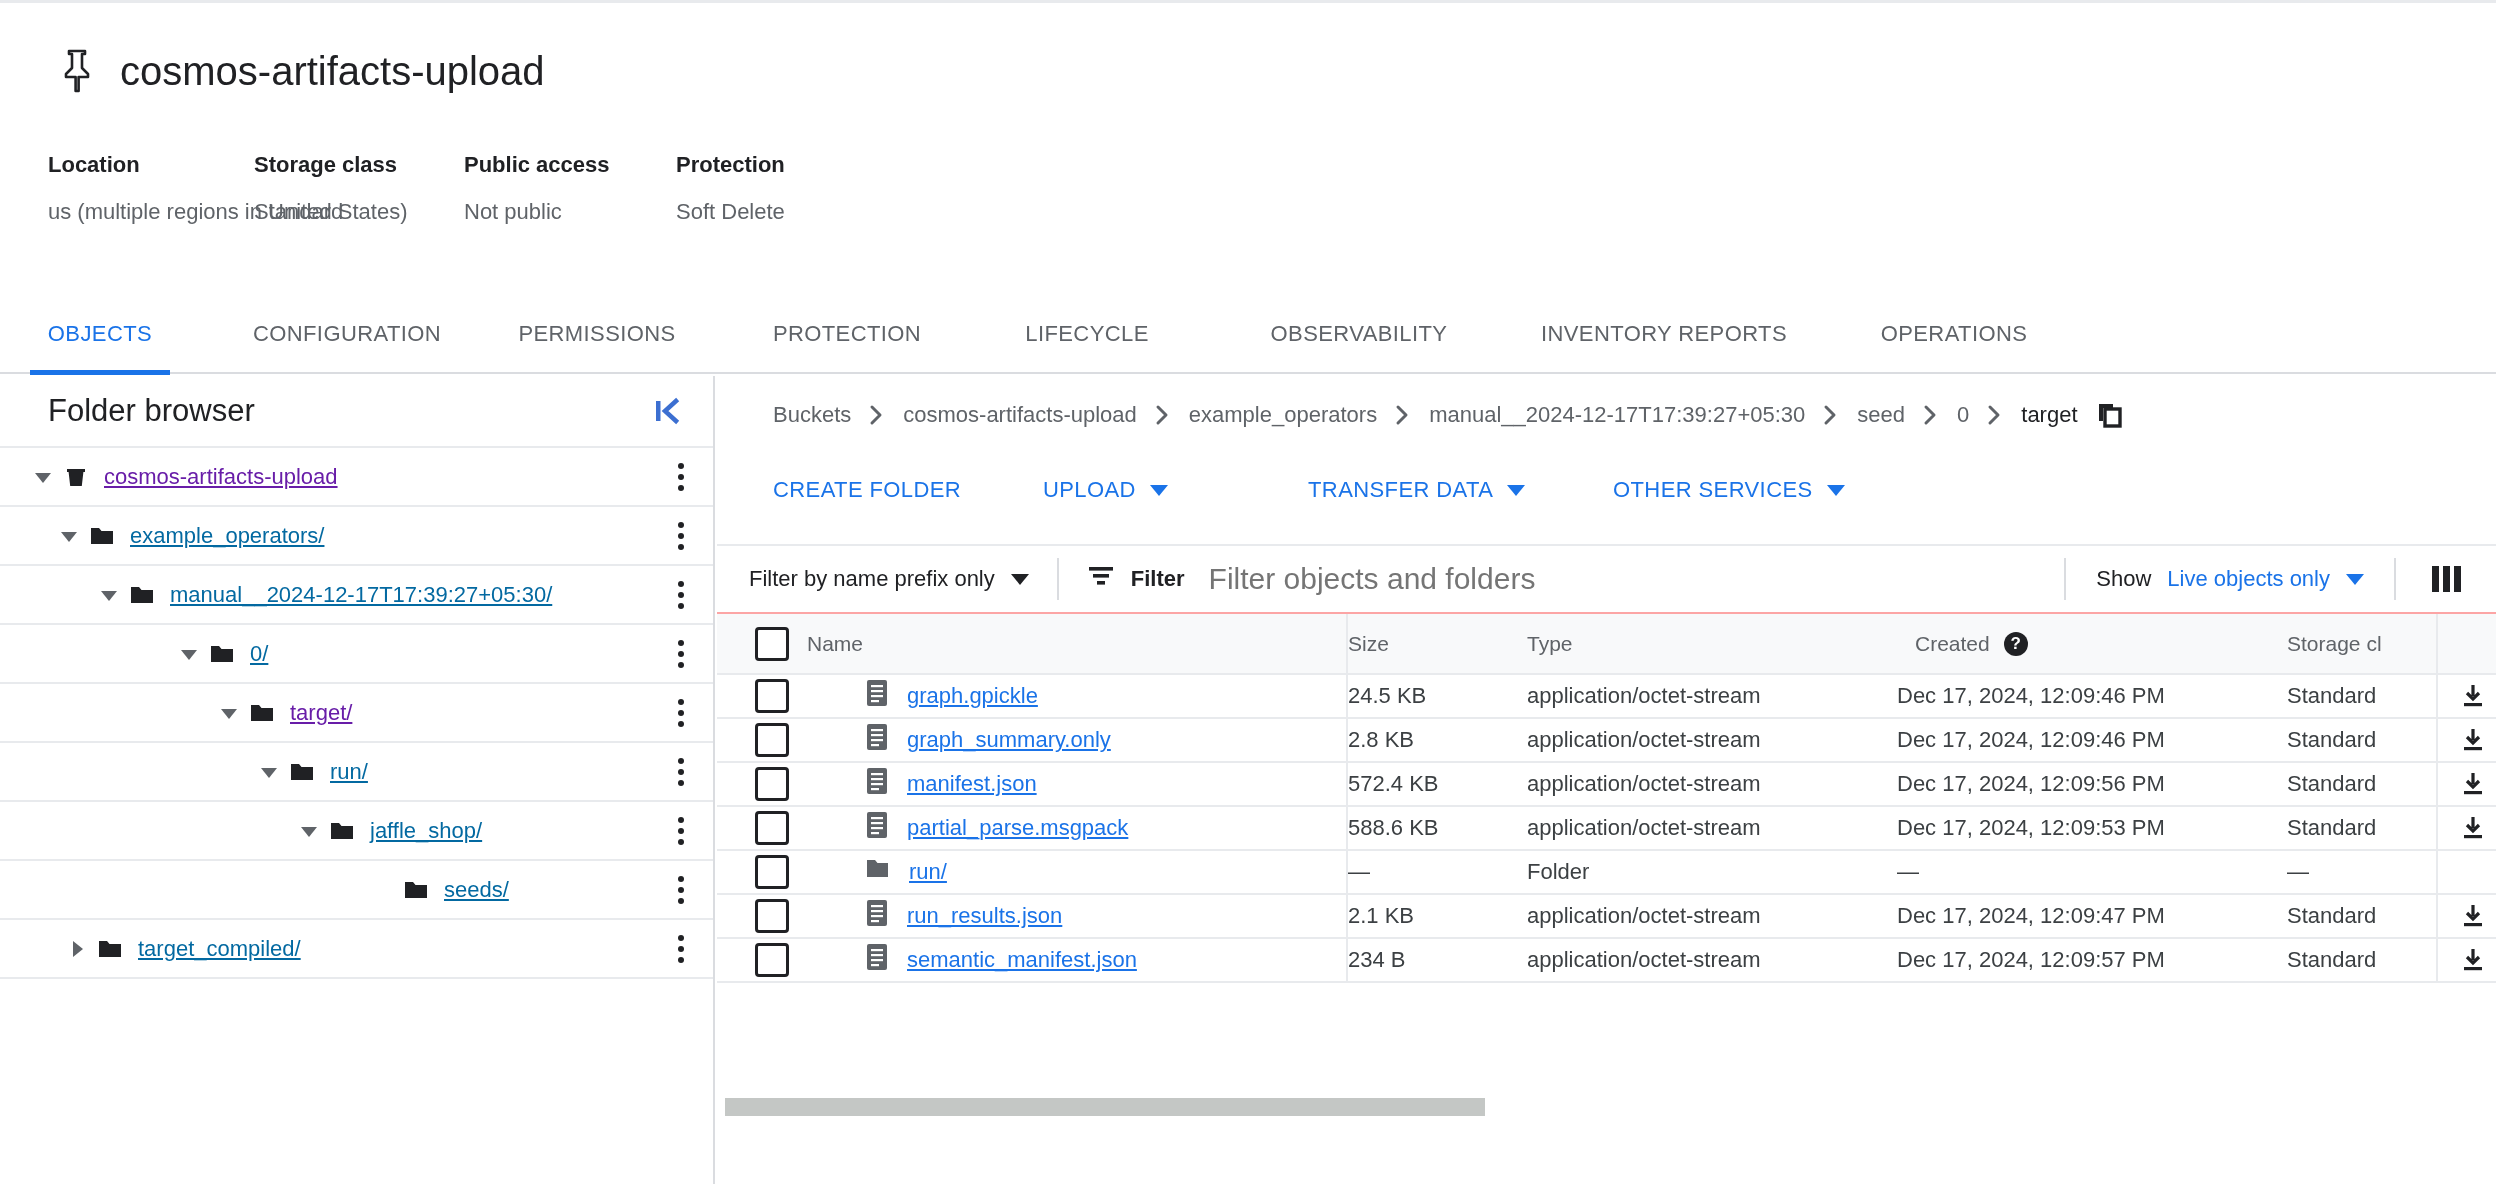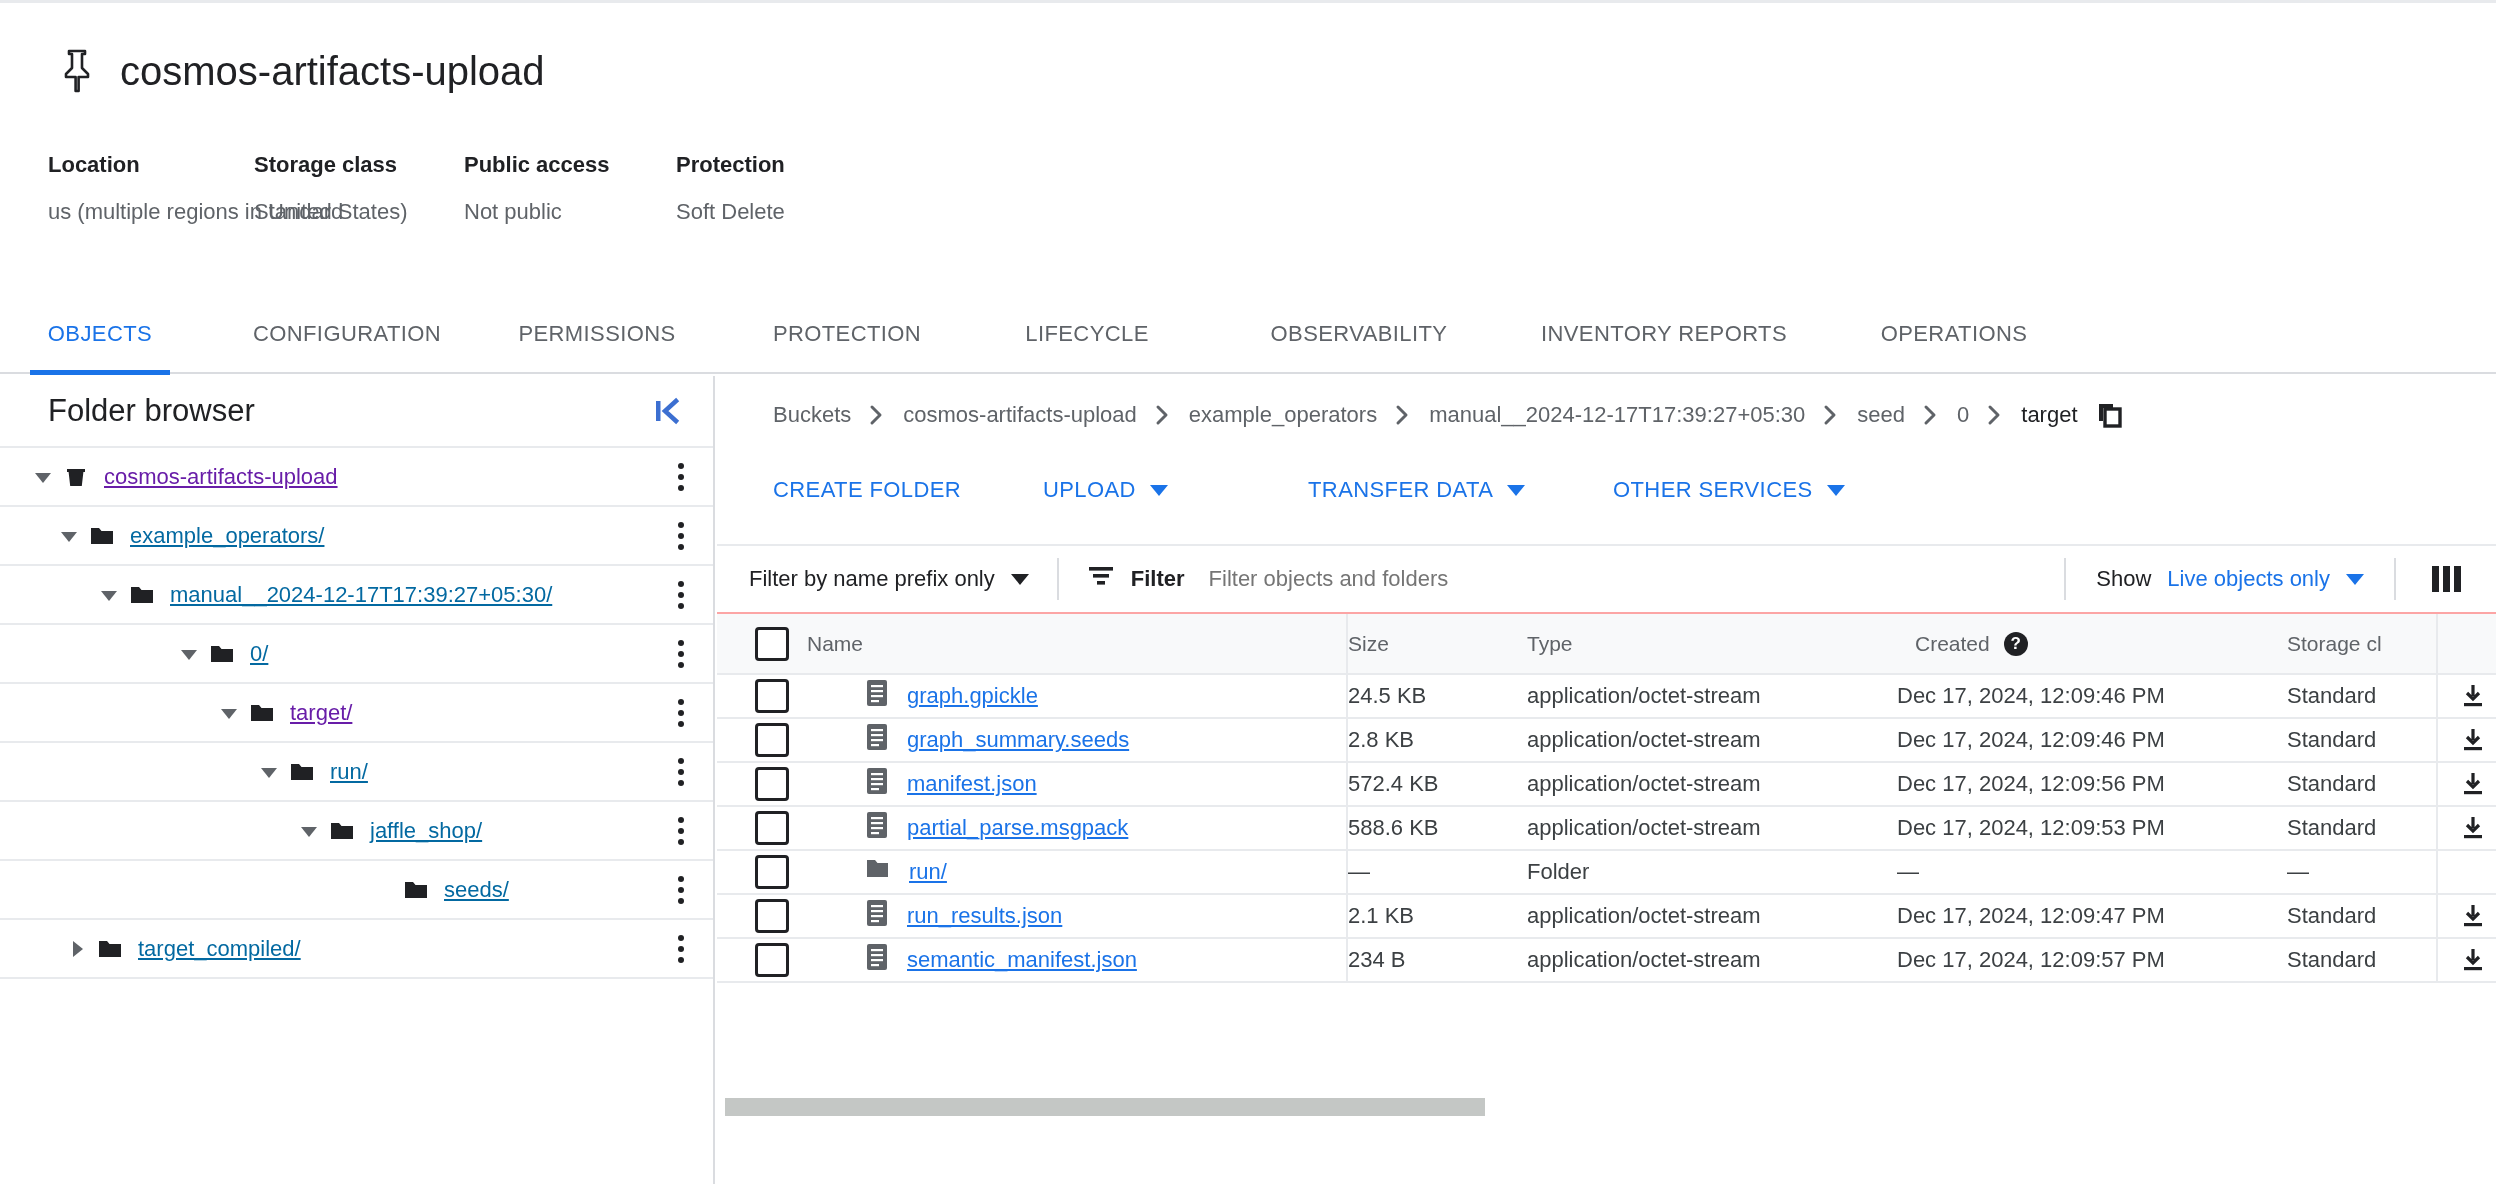--- a/index.html
+++ b/index.html
@@ -116,21 +116,21 @@
     display:flex; align-items:center; gap:16px; font-size:22px; color:#202124;
     padding-left:32px; padding-right:28px; cursor:pointer; white-space:nowrap;
   }
   .caret-dn-dark { width:0;height:0;border-left:9px solid transparent;border-right:9px solid transparent;border-top:11px solid #202124; }
   .tb-div { width:2px; height:42px; background:#dadce0; }
   .tb-filter {
     display:flex; align-items:center; gap:16px; padding-left:28px; font-size:22px;
     font-weight:700; color:#202124; cursor:pointer;
   }
   .tb-input {
-    flex:1; font-size:22px; color:#9aa0a6; padding-left:24px; border:none; outline:none;
+    flex:1; font-size:30px; color:#9aa0a6; padding-left:24px; border:none; outline:none;
     background:transparent; font-family:"Liberation Sans", sans-serif;
   }
   .tb-show { display:flex; align-items:center; gap:16px; font-size:22px; padding:0 30px; white-space:nowrap; }
   .tb-show .lbl { color:#202124; }
   .tb-show .val { color:#1a73e8; cursor:pointer; }
   .tb-cols { width:100px; display:flex; align-items:center; justify-content:center; cursor:pointer; }
   .cols-icon { display:flex; gap:4px; }
   .cols-icon i { width:7px; height:26px; background:#202124; display:block; }
 
   
@@ -591,21 +591,21 @@
             <div class="name-cell">
               <span>
                 <svg width="24" height="28" viewBox="0 0 24 28">
                     <rect x="2" y="1" width="20" height="26" rx="2" fill="#5f6368"></rect>
                     <rect x="6" y="6" width="12" height="2.2" fill="#fff"></rect>
                     <rect x="6" y="11" width="12" height="2.2" fill="#fff"></rect>
                     <rect x="6" y="16" width="12" height="2.2" fill="#fff"></rect>
                     <rect x="6" y="21" width="8" height="2.2" fill="#fff"></rect>
                   </svg>
               </span>
-              <span class="obj-link">graph_summary.seeds</span>
+              <span class="obj-link">graph_summary.only</span>
             </div>
           </td>
           <td class="td-pad">2.8 KB</td>
           <td class="td-pad">application/octet-stream</td>
           <td class="td-pad">Dec 17, 2024, 12:09:46 PM</td>
           <td class="sclass-cell">Standard</td>
           <td>
             <div class="dl-cell">
               <svg width="26" height="26" viewBox="0 0 26 26">
                   <path d="M13 2 v11 M7 10 l6 6 l6 -6" fill="none" stroke="#202124" stroke-width="3.2"></path>

